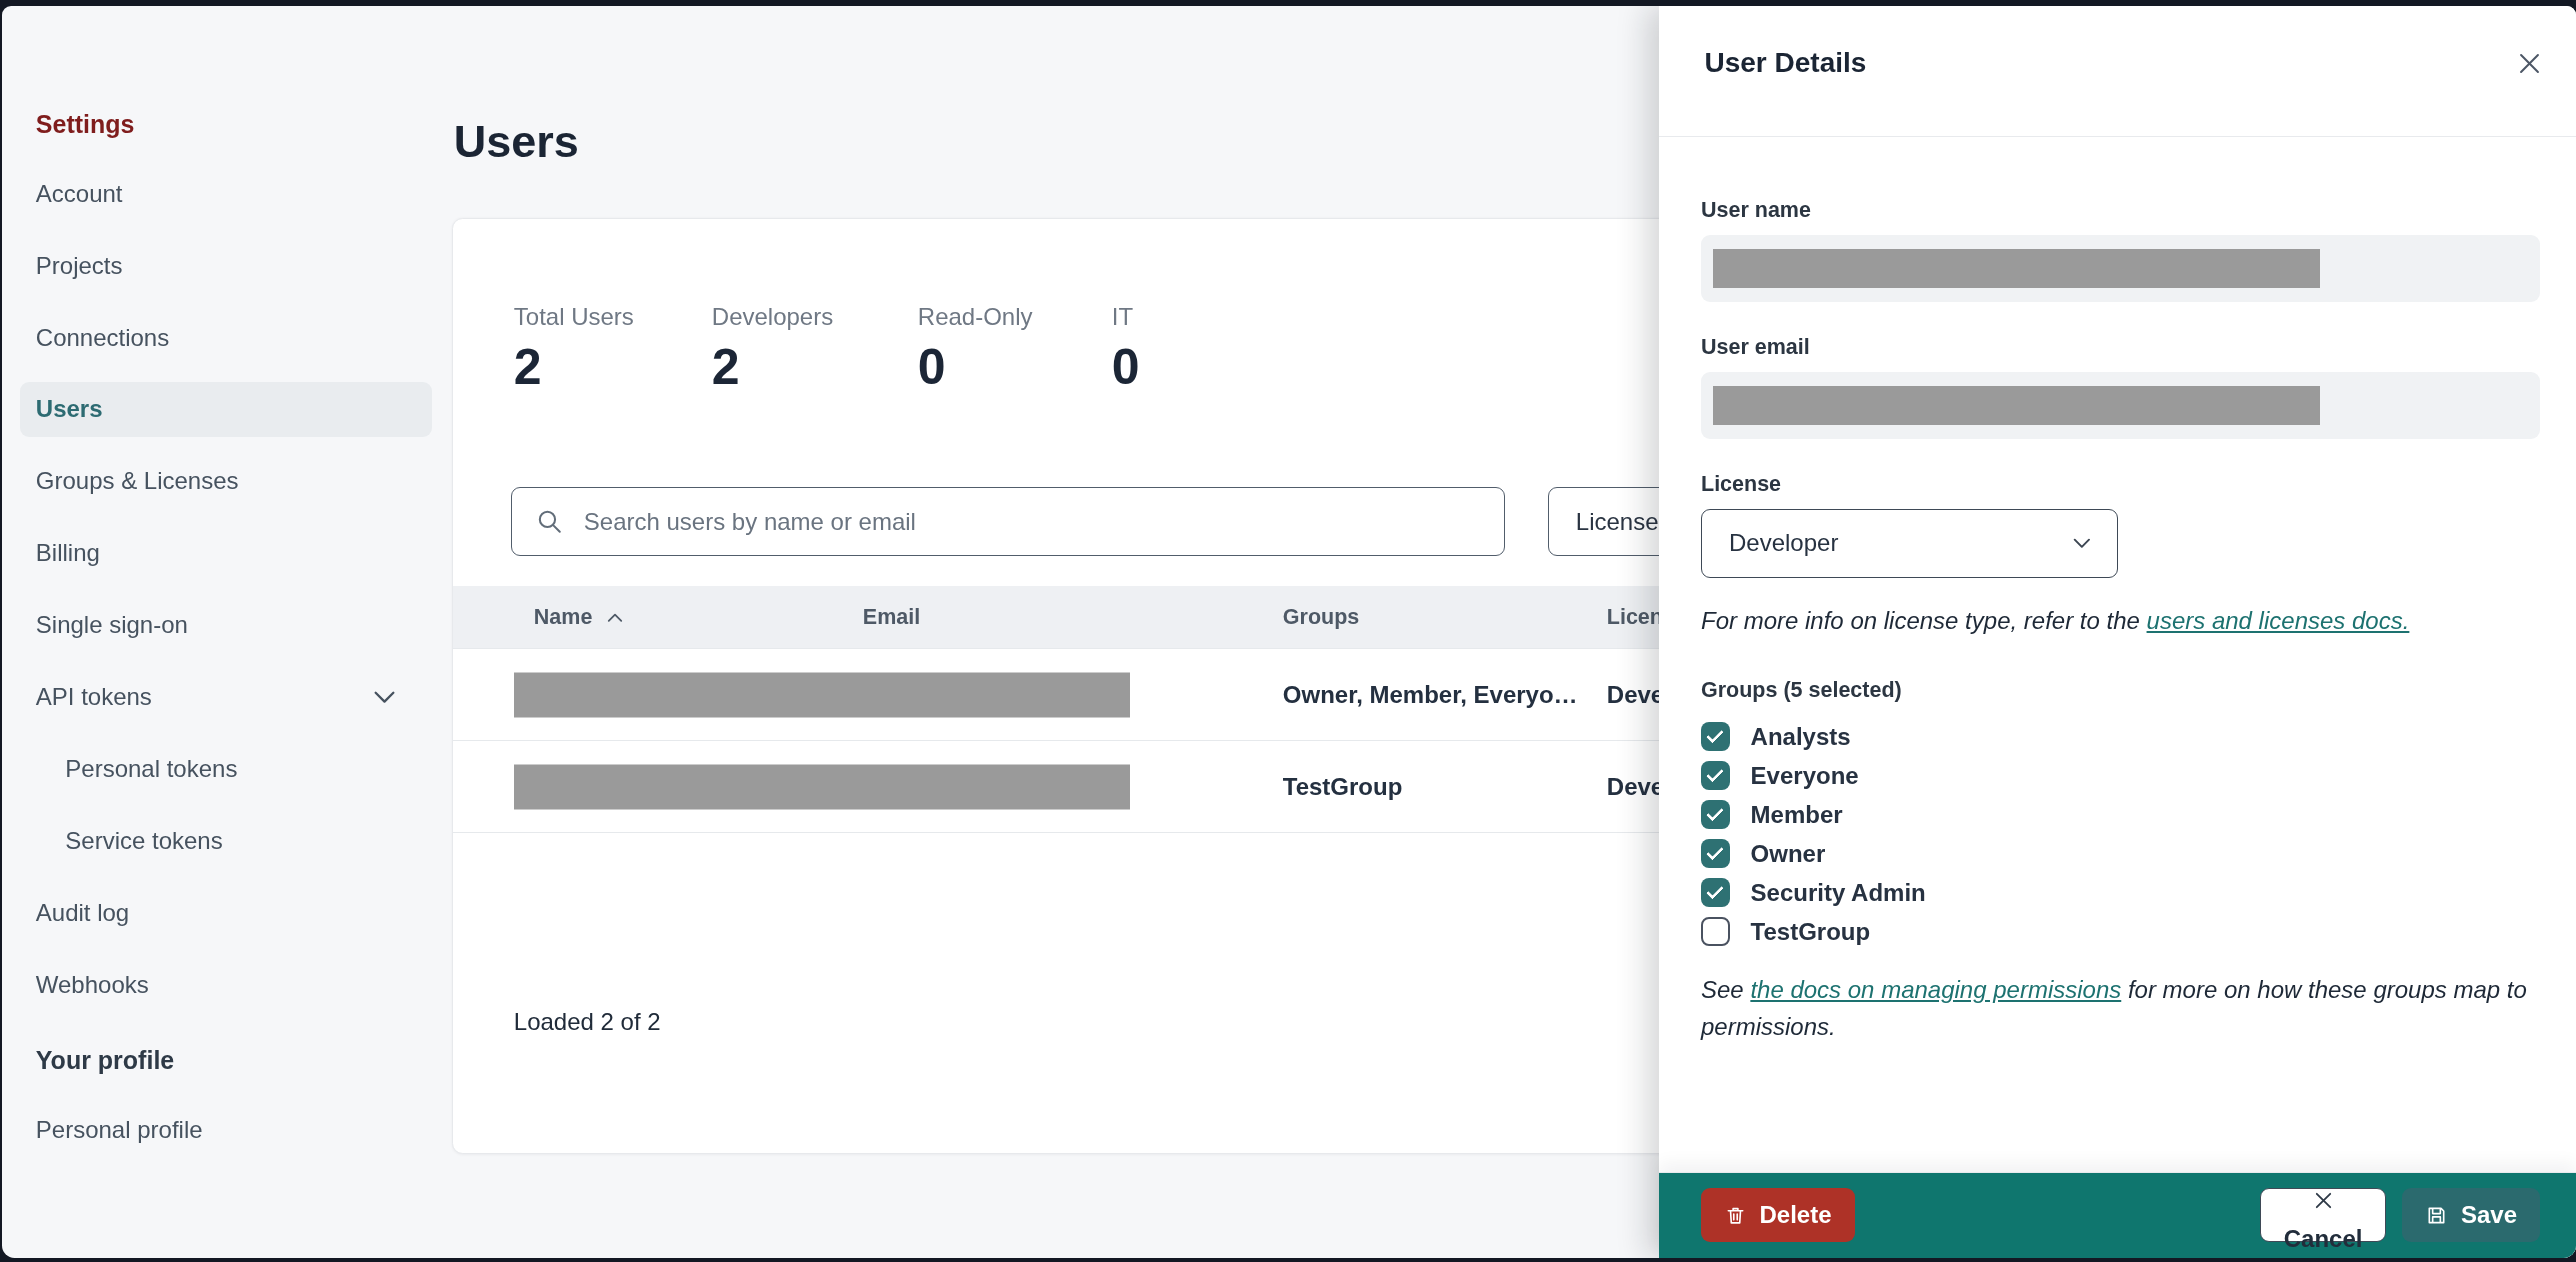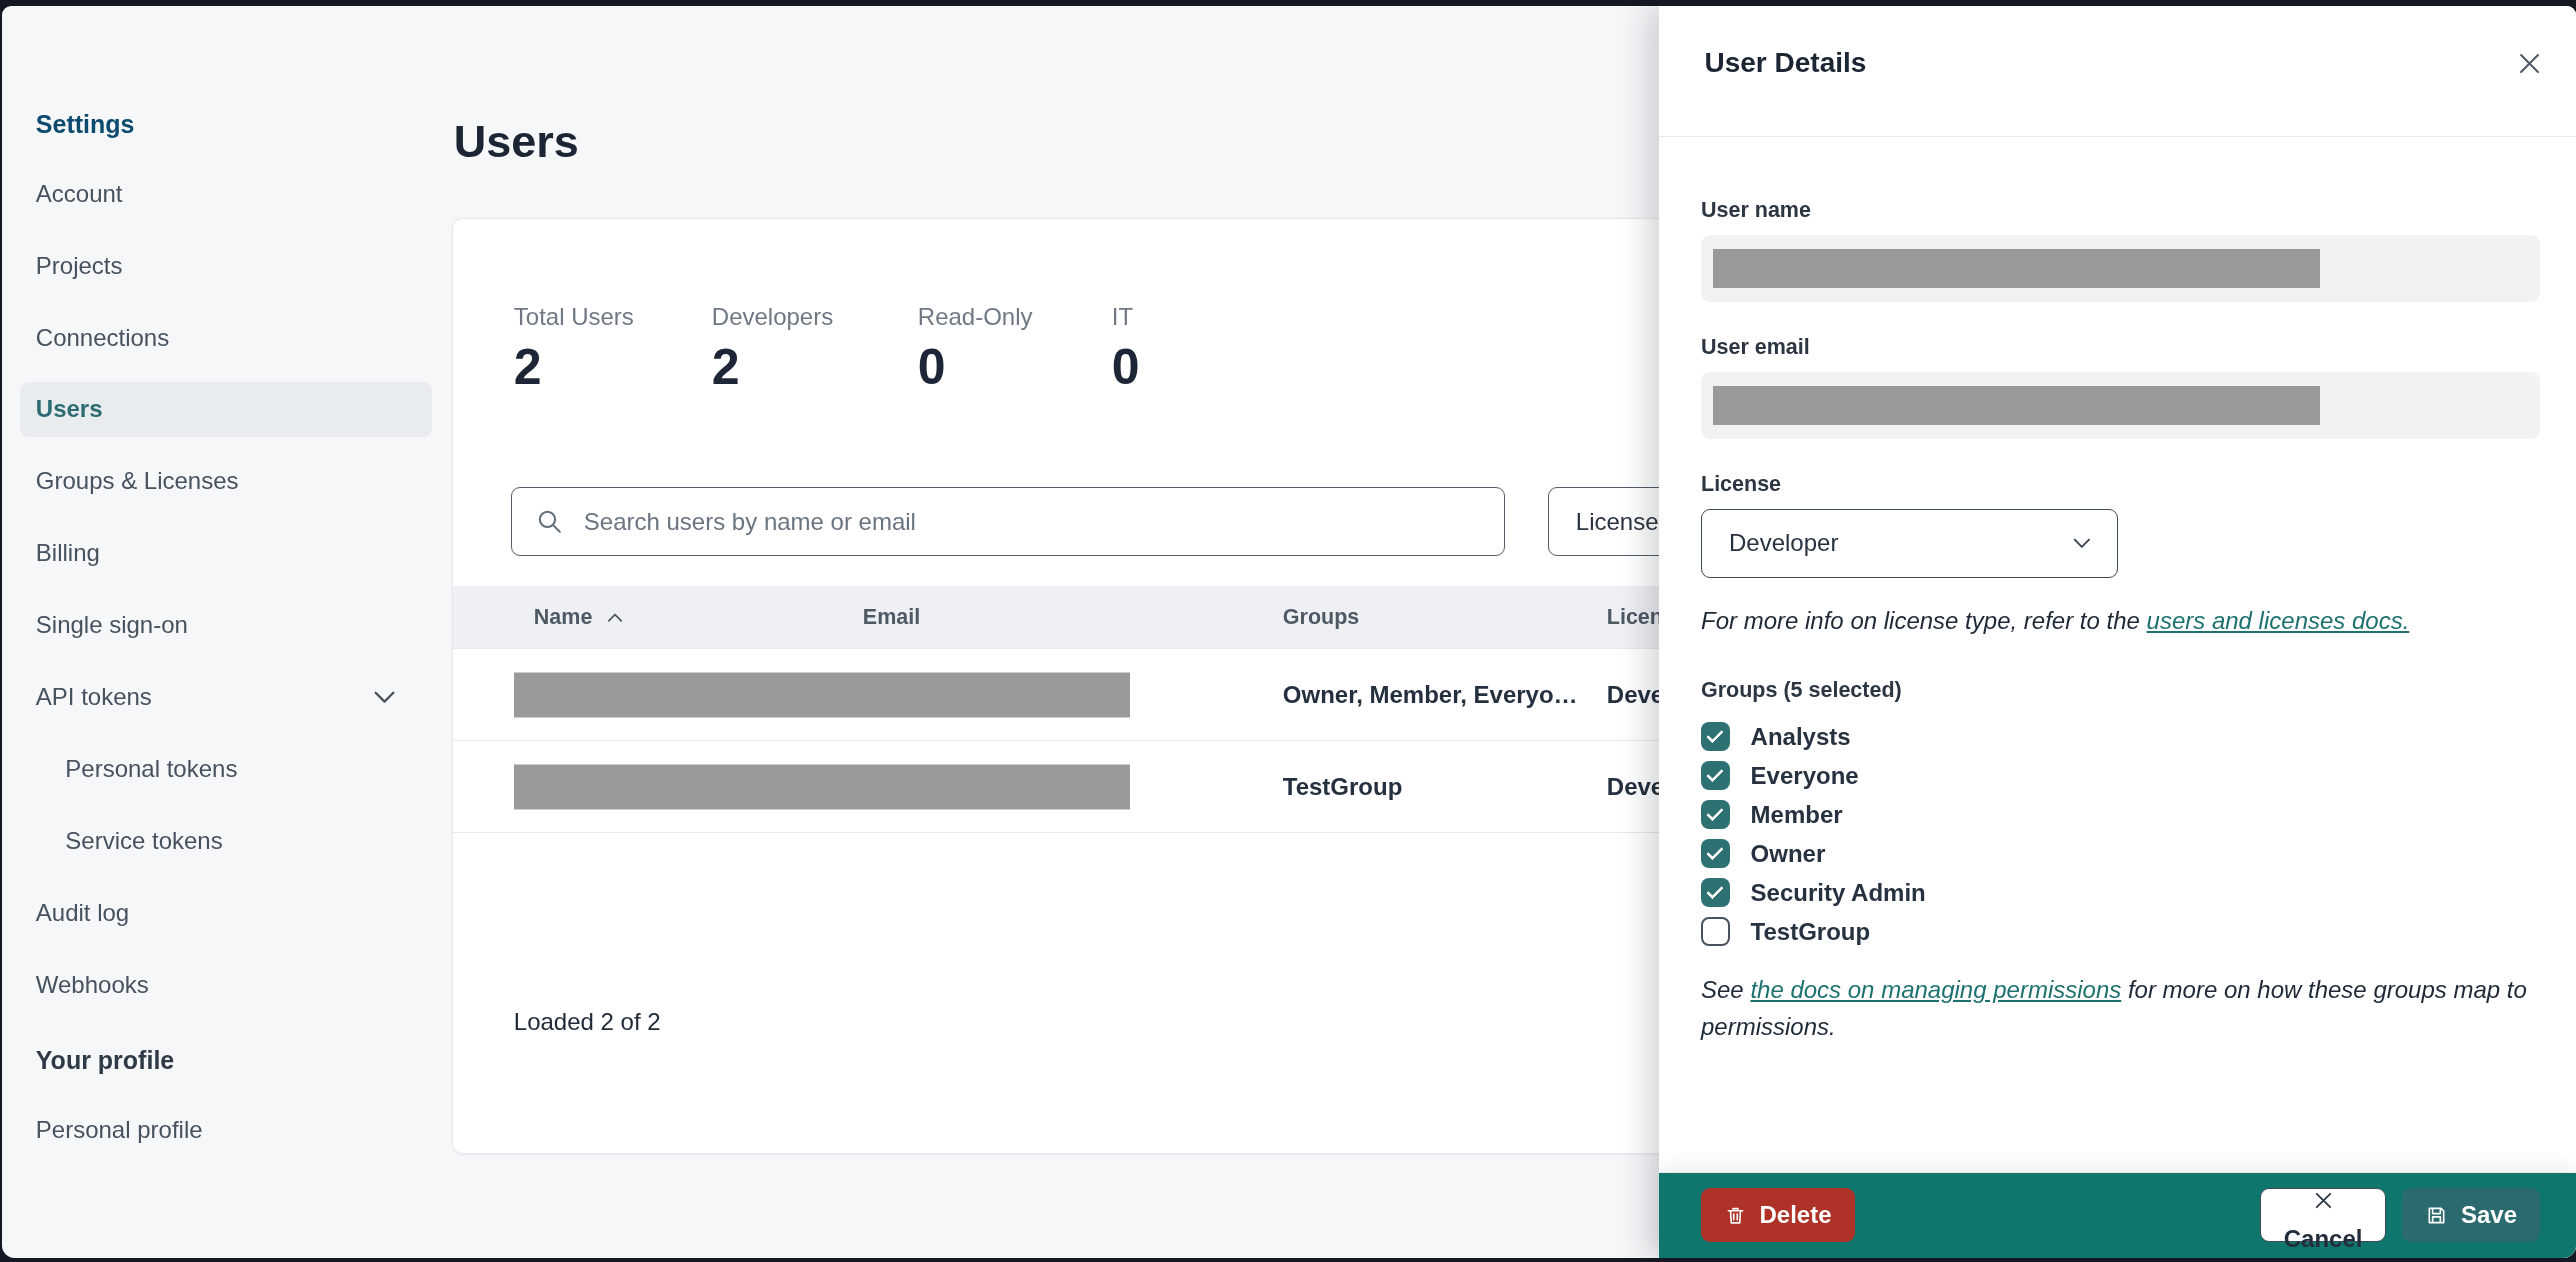--- a/index.html
+++ b/index.html
@@ -10,21 +10,21 @@
     font-family:"Liberation Sans", sans-serif;
     -webkit-font-smoothing:antialiased;
   }
   .window {
     position:absolute; left:1.8px; top:6.3px; right:0; bottom:5.4px;
     background:#f6f7f9; border-radius:9px 9px 12.5px 12.5px; overflow:hidden;
   }
 
   
   .sidebar { position:absolute; left:0; top:0; bottom:0; width:447px; padding:99px 0 0 34px; }
-  .sb-header { font-size:25px; font-weight:700; color:#0c4a6e; line-height:39px; }
+  .sb-header { font-size:25px; font-weight:700; color:#7f1d1d; line-height:39px; }
   .nav { margin-top:13.4px; }
   .nav-item {
     height:72px; width:396px; display:flex; align-items:center;
     font-size:24px; color:#46525f; cursor:pointer;
   }
   .nav-item.sub { padding-left:29.5px; }
   .nav-item.active {
     height:55px; margin:8px 0 8px -16px; padding-left:16px; width:412px;
     background:#e9ecef; border-radius:9px; color:#2d6b72; font-weight:700;
   }

